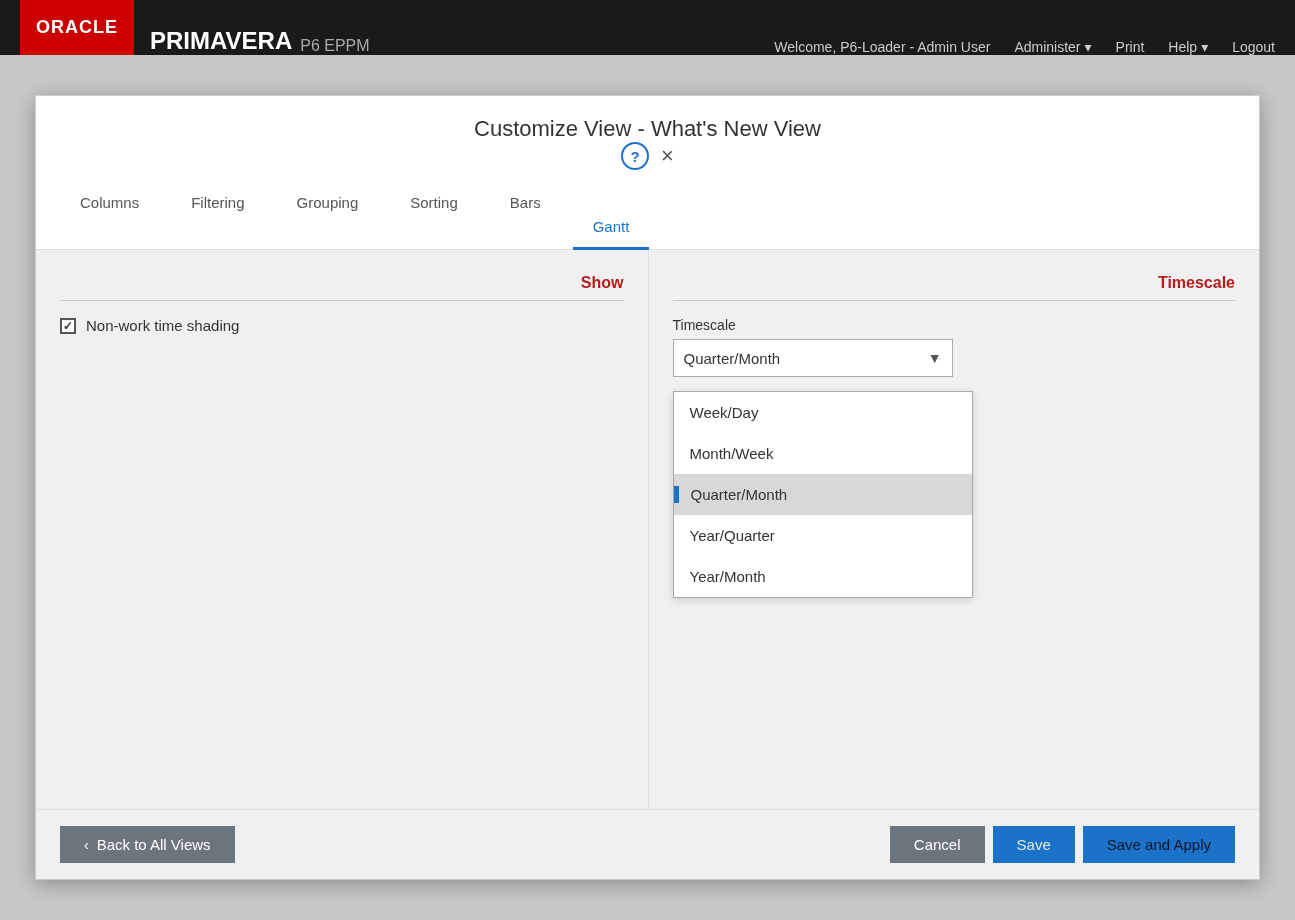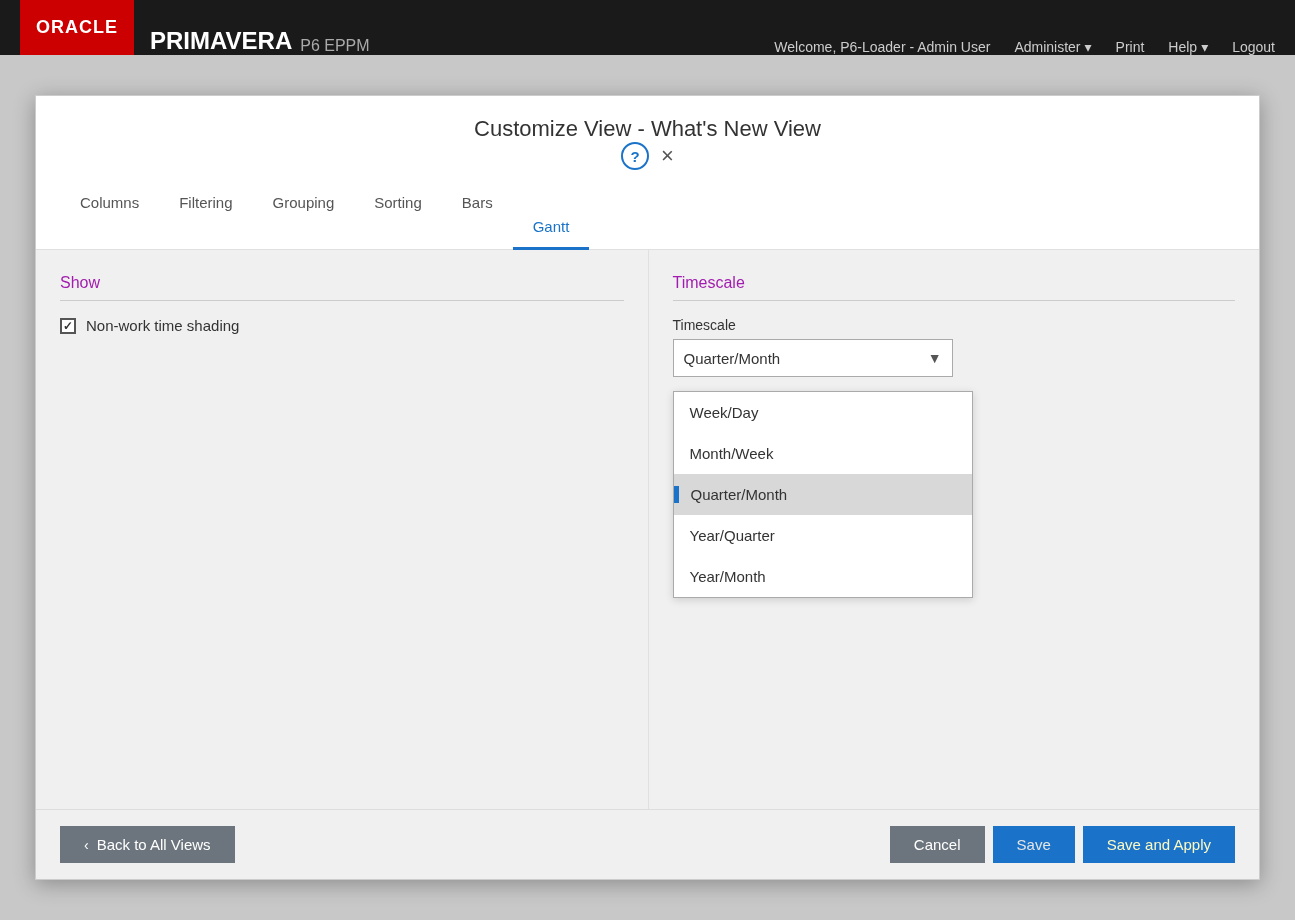--- a/index.html
+++ b/index.html
@@ -125,21 +125,21 @@
     .close-icon {
       font-size: 22px;
       color: #555;
       cursor: pointer;
       line-height: 1;
     }
 
     
     .tabs {
       display: flex;
-      gap: 0;
+      gap: 12px;
     }
 
     .tab {
       padding: 8px 20px 12px 20px;
       font-size: 15px;
       color: #555;
       cursor: pointer;
       border-bottom: 3px solid transparent;
       margin-bottom: -1px;
     }
@@ -161,25 +161,26 @@
 
     
     .show-panel {
       flex: 0 0 50%;
       padding: 24px;
       background: #f0f0f0;
     }
 
     .panel-title {
       font-size: 16px;
-      color: #a21caf;
-      font-weight: normal;
+      color: #b91c1c;
+      font-weight: bold;
       margin-bottom: 8px;
       padding-bottom: 8px;
       border-bottom: 1px solid #cccccc;
+      text-align: right;
     }
 
     .checkbox-row {
       display: flex;
       align-items: center;
       gap: 10px;
       margin-top: 16px;
     }
 
     .checkbox-box {
@@ -313,21 +314,21 @@
     }
 
     .btn-save {
       background: #1a73c8;
       color: #e5e5e5;
       margin-right: 8px;
     }
 
     .btn-save-apply {
       background: #1a73c8;
-      color: #fef9c3;
+      color: #0f172a;
     }
 
     .footer-right {
       display: flex;
       align-items: center;
     }
   </style>
 </head>
 <body>
 

